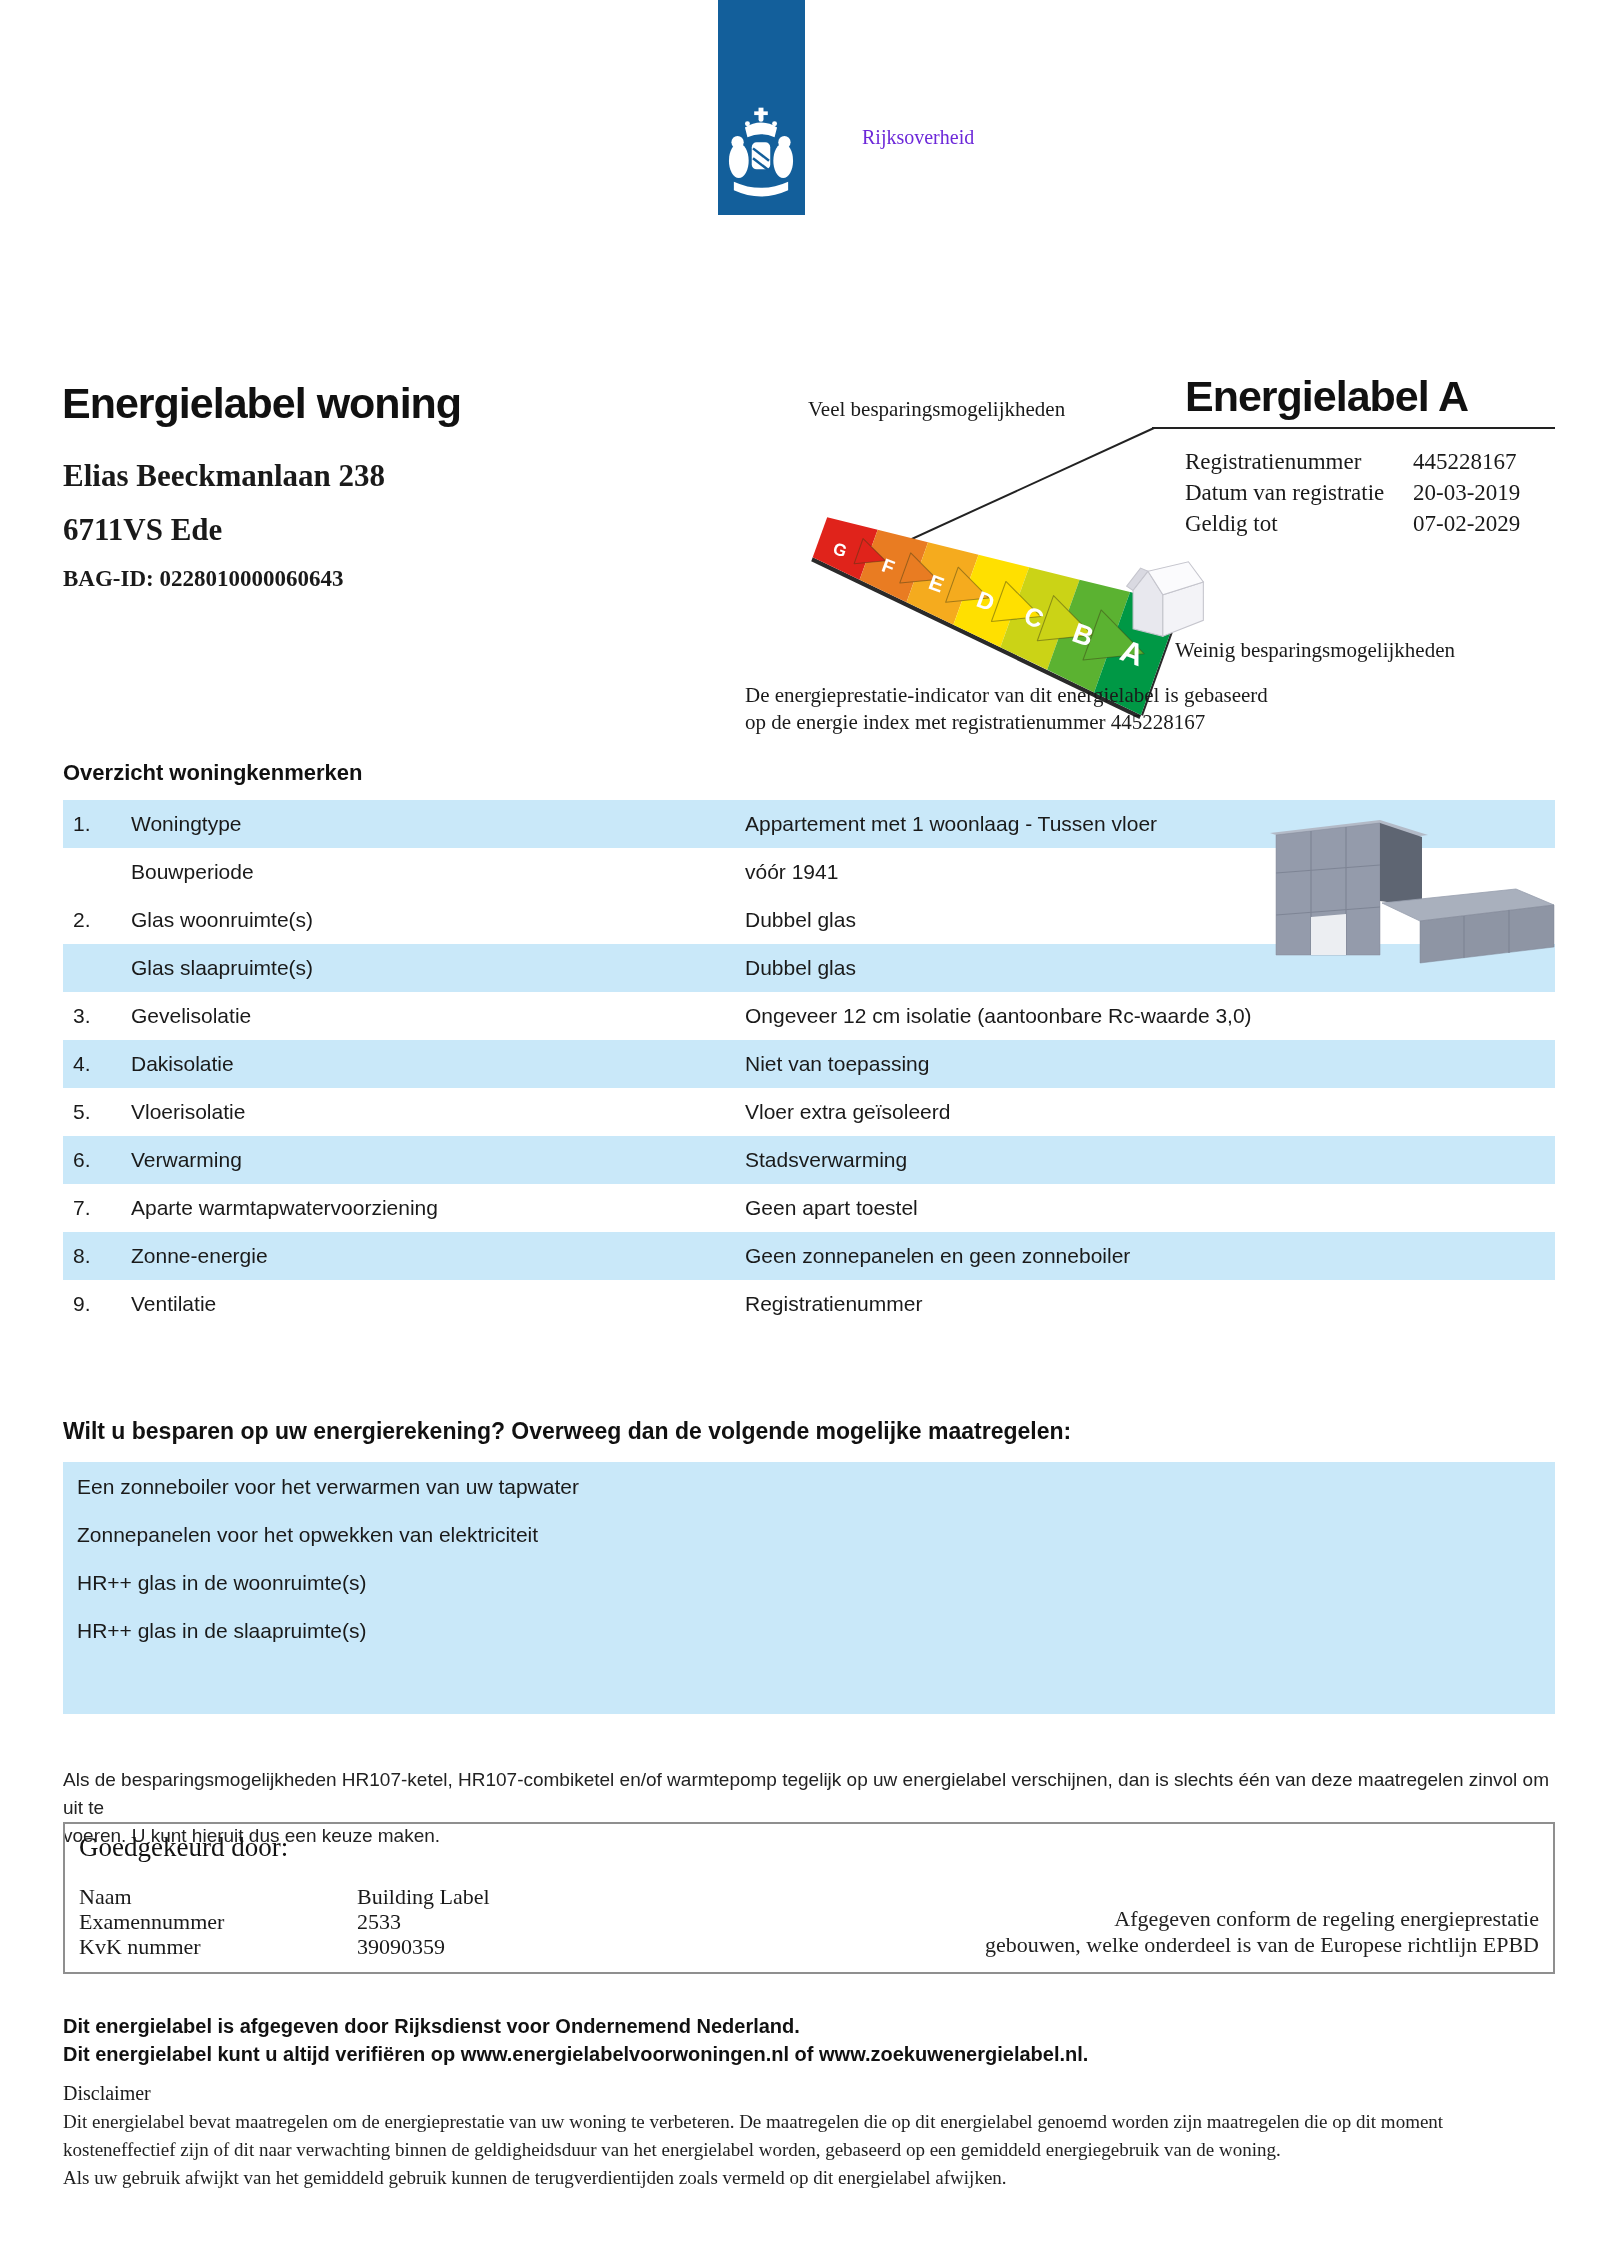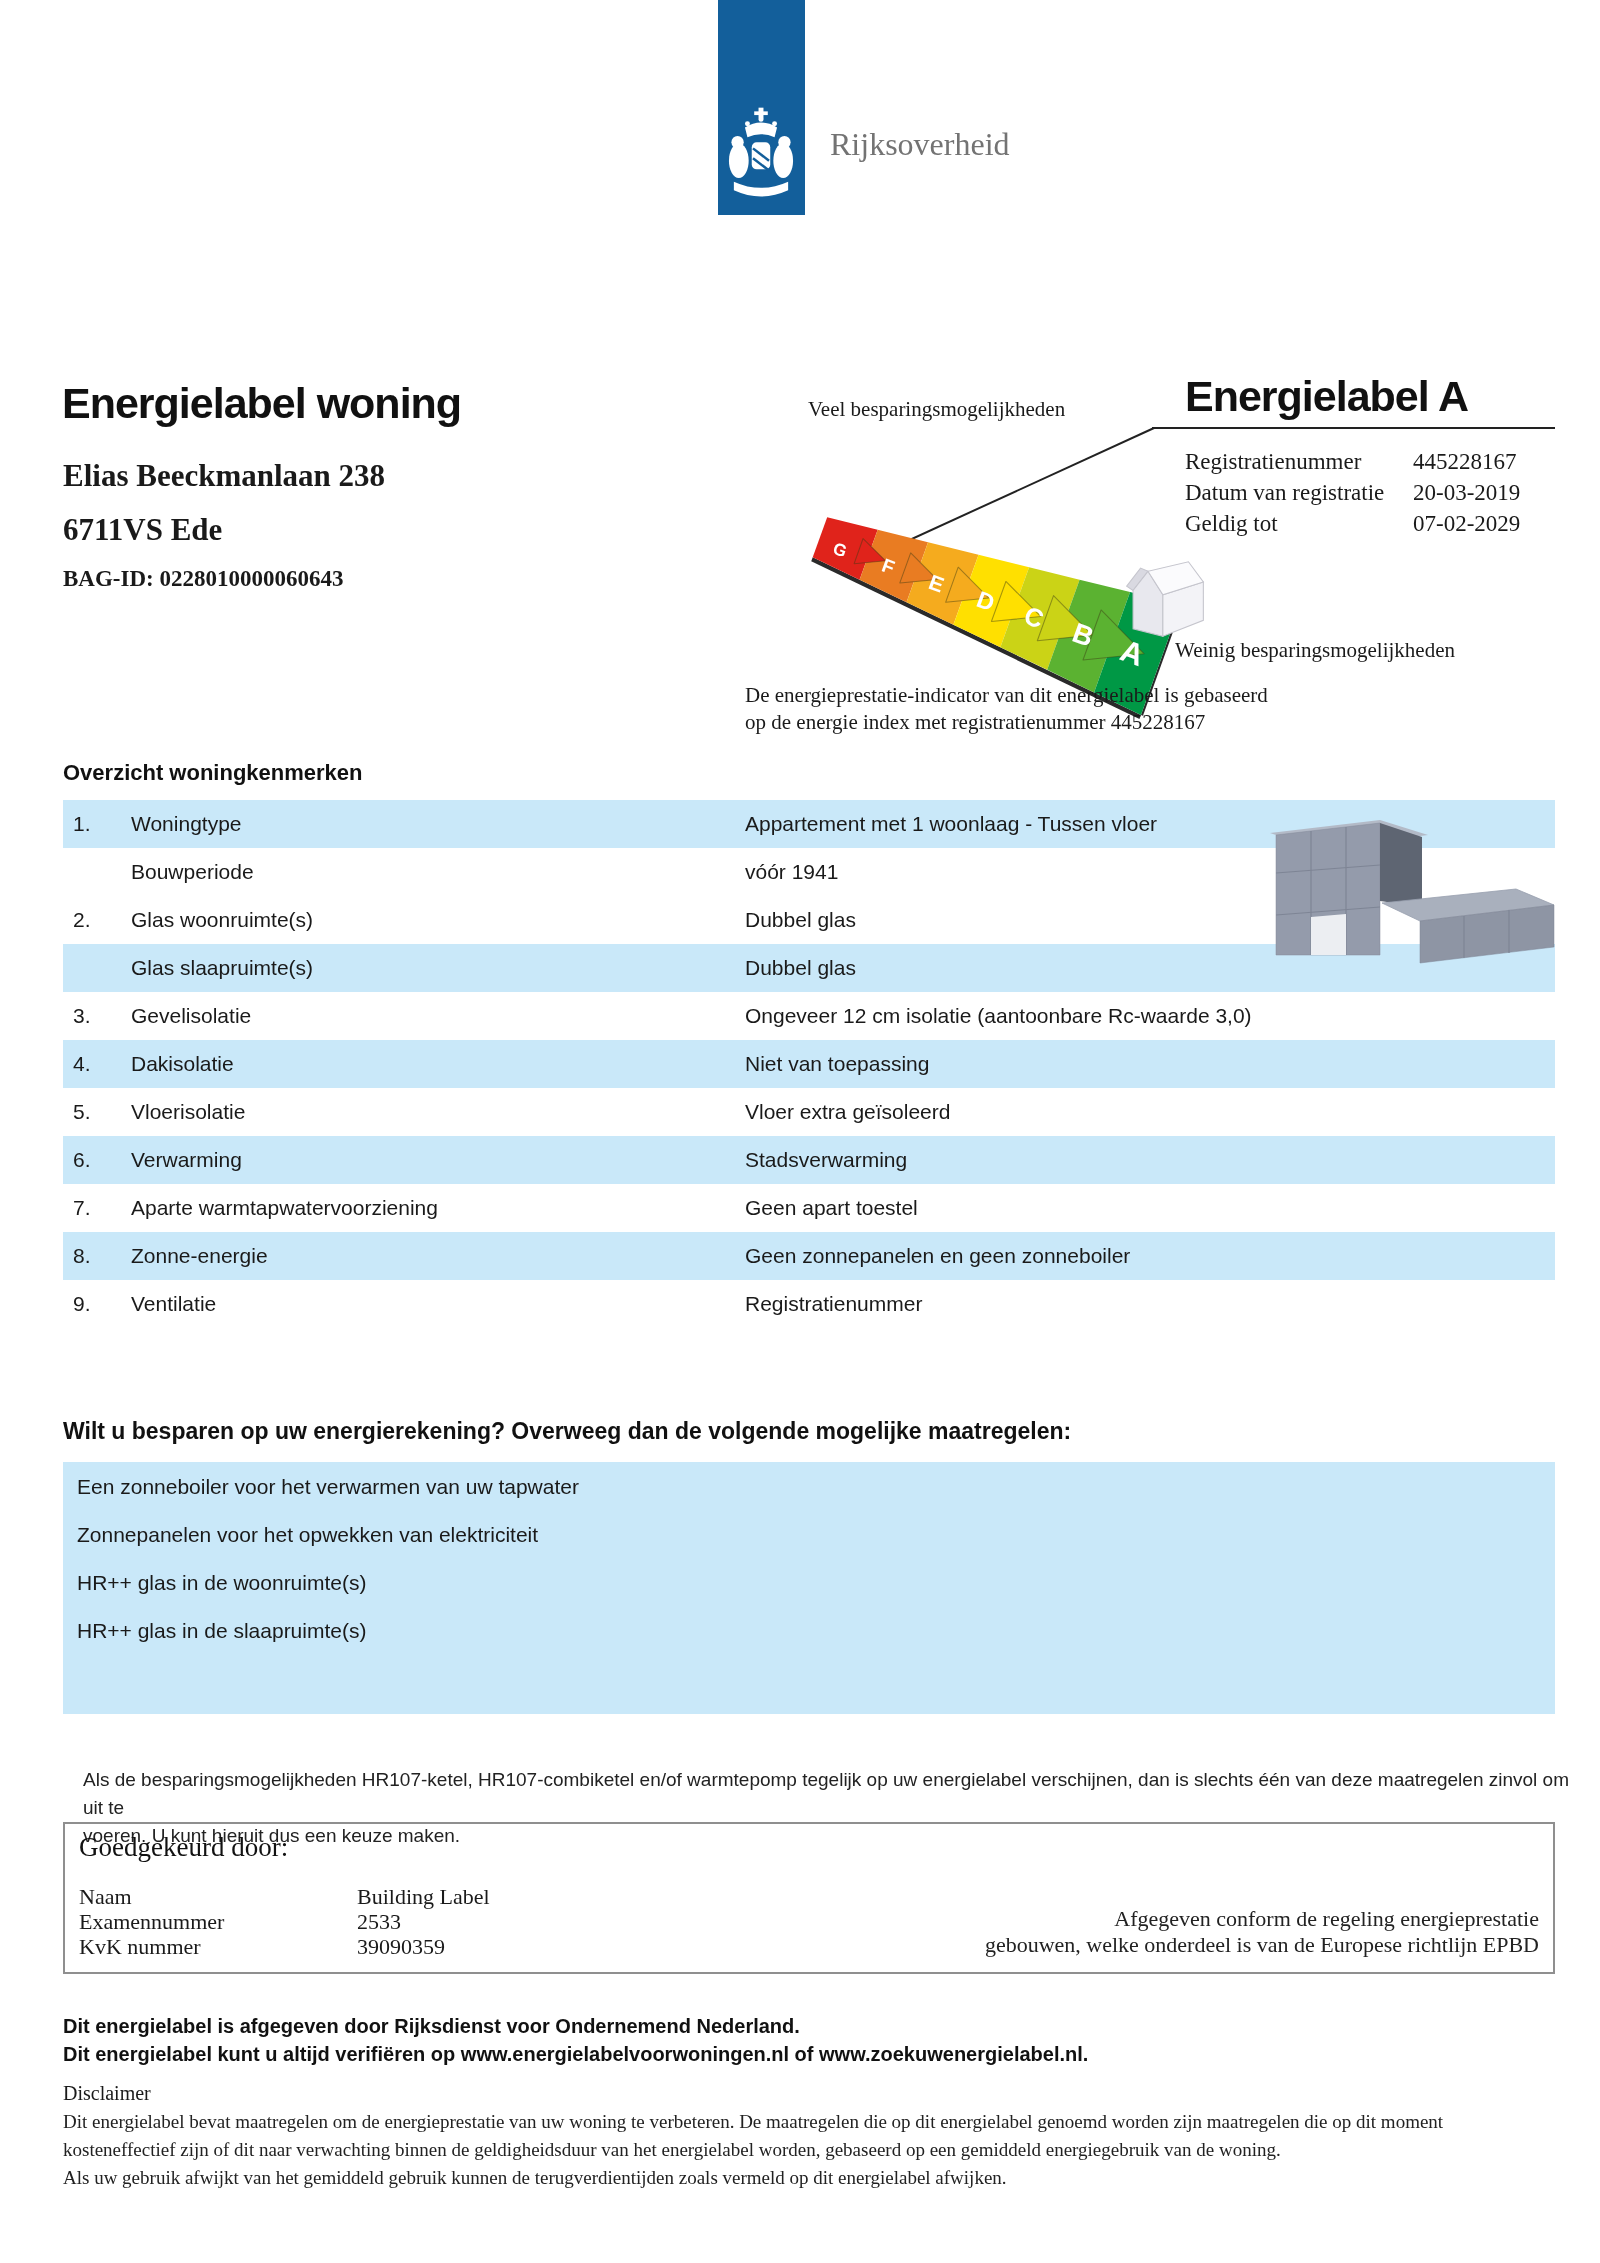--- a/index.html
+++ b/index.html
@@ -8,21 +8,21 @@
     font-family:"Liberation Sans",sans-serif;color:#1a1a1a;
     -webkit-font-smoothing:antialiased;
   }
   .abs{position:absolute;}
   .serif{font-family:"Liberation Serif",serif;}
   .sans{font-family:"Liberation Sans",sans-serif;}
 
   
   .banner{left:718px;top:0;width:87px;height:215px;background:#135f9b;}
   .crest{left:724px;top:106px;width:74px;height:102px;}
-  .brand{left:830px;top:126px;font-size:32px;color:#737373;}
+  .brand{left:862px;top:126px;font-size:20px;color:#6d28d9;}
 
   
   .doc-title{left:62px;top:379px;font-size:43px;font-weight:bold;letter-spacing:-1px;color:#111;}
   .addr1{left:63px;top:458px;font-size:31px;font-weight:bold;}
   .addr2{left:63px;top:512px;font-size:31px;font-weight:bold;}
   .bagid{left:63px;top:566px;font-size:23px;font-weight:bold;}
 
   
   .veel{left:808px;top:397px;font-size:21px;}
   .weinig{left:1175px;top:638px;font-size:21px;}
@@ -43,21 +43,21 @@
   .char-row.blue{background:#c9e8f9;}
   .c-num{width:58px;padding-left:10px;}
   .c-label{width:614px;}
   .c-value{flex:1;}
   .building{left:1262px;top:797px;width:298px;height:168px;}
 
   
   .wilt{left:63px;top:1418px;font-size:23px;}
   .measures-box{left:63px;top:1462px;width:1492px;height:252px;background:#c9e8f9;padding-top:1px;box-sizing:border-box;}
   .measure-item{height:48px;display:flex;align-items:center;padding-left:14px;font-size:21px;}
-  .note{left:63px;top:1766px;font-size:19px;line-height:28px;color:#222;width:1492px;margin-left:20px;}
+  .note{left:63px;top:1766px;font-size:19px;line-height:28px;color:#222;width:1492px;}
 
   
   .approved{left:63px;top:1822px;width:1488px;height:148px;border:2px solid #8f8f8f;}
   .approved-heading{left:14px;top:8px;font-size:27px;font-weight:normal;color:#111;}
   .fields{left:14px;top:60px;font-size:22px;line-height:25px;}
   .field-row{display:flex;}
   .field-label{width:278px;}
   .conform{right:14px;top:82px;font-size:22px;line-height:26px;text-align:right;color:#222;}
 
   

